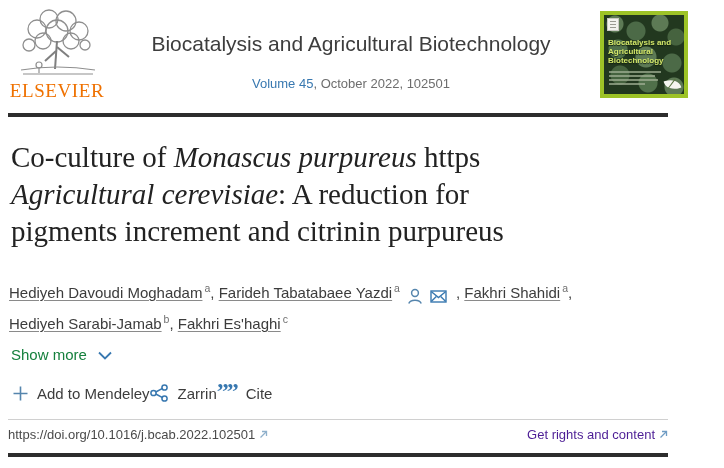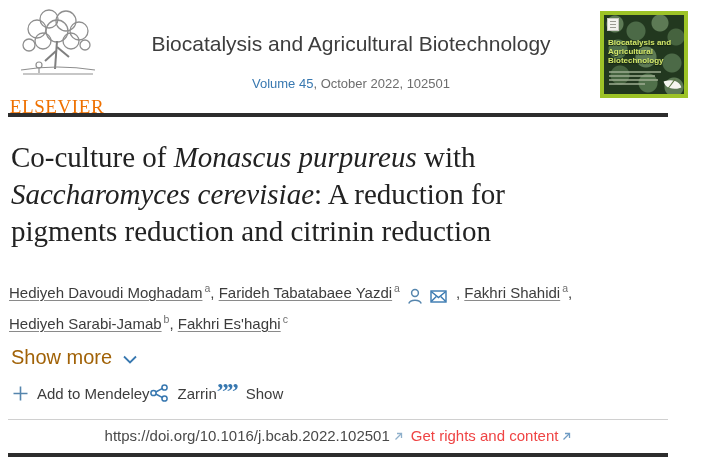--- a/index.html
+++ b/index.html
@@ -6,21 +6,21 @@
   html,body { background:#ffffff; }
   .page {
     position:relative; width:724px; height:468px; background:#ffffff;
     font-family:"Liberation Sans", sans-serif; overflow:hidden;
   }
 
   
   .elsevier-logo { position:absolute; left:6px; top:7px; width:102px; text-align:center; cursor:pointer; }
   .elsevier-logo svg { display:block; margin:0 auto; }
   .elsevier-word {
-    display:block; margin-top:17px;
+    display:block; margin-top:1px;
     font-family:"Liberation Serif", serif; font-size:19px; letter-spacing:0.6px;
     color:#ef7100; font-weight:400;
   }
 
   .journal-block { position:absolute; left:112px; top:32px; width:478px; text-align:center; }
   .journal-title { font-size:21px; color:#3d3d3d; font-weight:400; cursor:pointer; }
   .journal-issue { margin-top:20px; font-size:13px; color:#6d6d6d; }
   .volume-link { color:#3878b0; cursor:pointer; }
 
   
@@ -87,41 +87,41 @@
   }
   .author-name {
     color:#3c3c3c; text-decoration:underline; text-decoration-color:#8a8a8a;
     text-underline-offset:2px; cursor:pointer;
   }
   .authors sup { font-size:10.5px; color:#6f6f6f; margin-left:2px; }
   .auth-icons { display:inline-block; vertical-align:-2px; margin:0 2px 0 7px; white-space:nowrap; }
   .auth-icons svg { vertical-align:middle; margin-right:7px; cursor:pointer; }
 
   .show-more {
-    position:absolute; left:11px; top:346px; font-size:20px; color:#a16207; cursor:pointer;text-align:center;
+    position:absolute; left:11px; top:346px; font-size:15px; color:#15803d; cursor:pointer;text-align:center;
   }
   .show-more svg { margin-left:11px; vertical-align:0px; }
 
   .actions {
     position:absolute; left:13px; top:384px; display:flex; align-items:center; 
     font-size:15px; color:#3d3d3d;
   }
   .action-item { display:flex; align-items:center; gap:9px; cursor:pointer; }
   .quote-icon {
     font-family:"Liberation Serif", serif; font-weight:bold; font-size:24px;
     color:#3878b0; letter-spacing:-2px; line-height:14px; height:18px;
   }
 
   
   .doi-row {
     position:absolute; left:8px; top:427px; width:660px;
-    display:flex; justify-content:center; align-items:center; font-size:15px;
+    display:flex; justify-content:space-between; align-items:center; font-size:13px;
   }
   .doi-link { color:#4a4a4a; cursor:pointer; }
-  .rights-link { color:#ef4444; cursor:pointer;margin-left:8px; }
+  .rights-link { color:#4c1d95; cursor:pointer;margin-left:8px; }
   .ext-arrow { margin-left:4px; vertical-align:0px; }
 </style>
 </head>
 <body>
 
 <div class="page">
 
   <div class="elsevier-logo">
     <svg width="92" height="72" viewBox="0 0 92 72">
       <g fill="none" stroke="#8f8f8f" stroke-width="1.3">
@@ -164,21 +164,21 @@
         <i></i>
         <i></i>
         <i></i>
         <i></i>
       </div>
     <div class="cover-leaf"></div>
   </div>
 
   <div class="rule-thick rule-top"></div>
 
-  <h1 class="article-title"><span>Co-culture of </span><span class="it">Monascus purpureus</span><span> with</span><br><span class="it">Saccharomyces cerevisiae</span><span>: A reduction for</span><br><span>pigments reduction and citrinin reduction</span></h1>
+  <h1 class="article-title"><span>Co-culture of </span><span class="it">Monascus purpureus</span><span> https</span><br><span class="it">Agricultural cerevisiae</span><span>: A reduction for</span><br><span>pigments increment and citrinin purpureus</span></h1>
 
   <div class="authors">
     <span class="author-name">Hediyeh Davoudi Moghadam</span><sup>a</sup><span>, </span>
     <span class="author-name">Farideh Tabatabaee Yazdi</span><sup>a</sup><span class="auth-icons"><svg width="16" height="17" viewBox="0 0 16 17">
           <g fill="none" stroke="#5585ad" stroke-width="1.5">
             <circle cx="8" cy="5" r="3.4"></circle>
             <path d="M1.8,15.5 C3.2,11 12.8,11 14.2,15.5"></path>
           </g>
         </svg><svg width="17" height="13" viewBox="0 0 17 13">
           <g fill="none" stroke="#3878b0" stroke-width="1.4">
@@ -212,21 +212,21 @@
             <path d="M5.8,8 L13,4.2 M5.8,10 L13,13.8"></path>
             <circle cx="14.5" cy="3.5" r="2.6"></circle>
             <circle cx="3.5" cy="9" r="2.6"></circle>
             <circle cx="14.5" cy="14.5" r="2.6"></circle>
           </g>
         </svg>
       <span>Zarrin</span>
     </div>
     <div class="action-item">
       <span class="quote-icon">””</span>
-      <span>Show</span>
+      <span>Cite</span>
     </div>
   </div>
 
   <div class="rule-thin"></div>
 
   <div class="doi-row">
     <span class="doi-link"><span>https://doi.org/10.1016/j.bcab.2022.102501</span><svg class="ext-arrow" width="9" height="9" viewBox="0 0 9 9">
           <g stroke="#8fb0cb" stroke-width="1.3" fill="none">
             <path d="M1.5,7.5 L7,2"></path>
             <path d="M3,1.5 H7.5 V6"></path>

